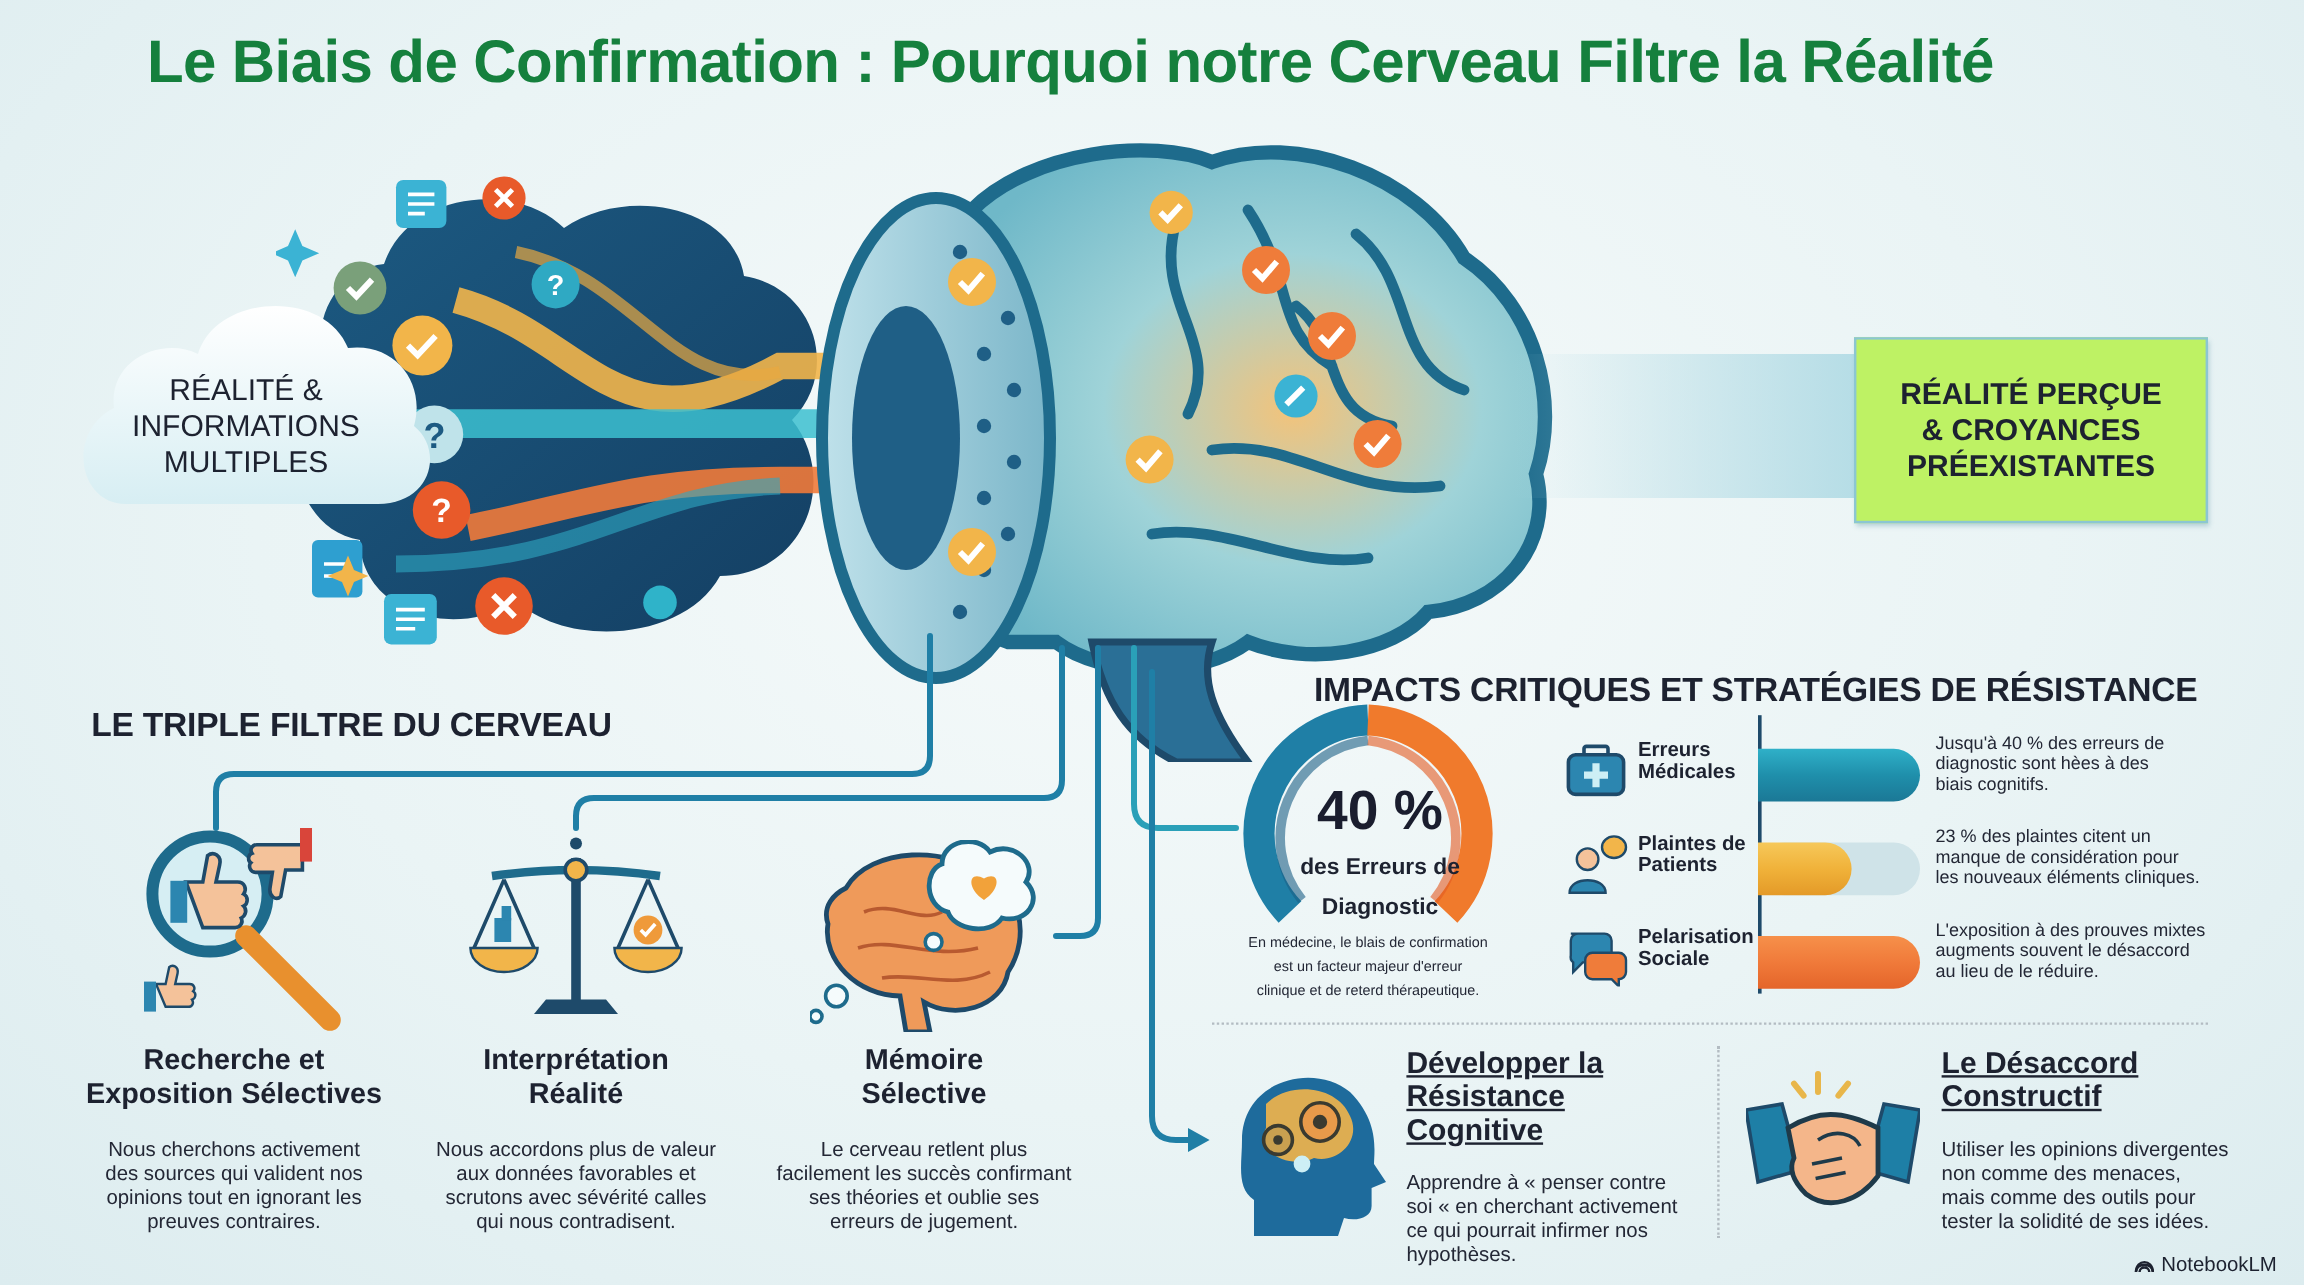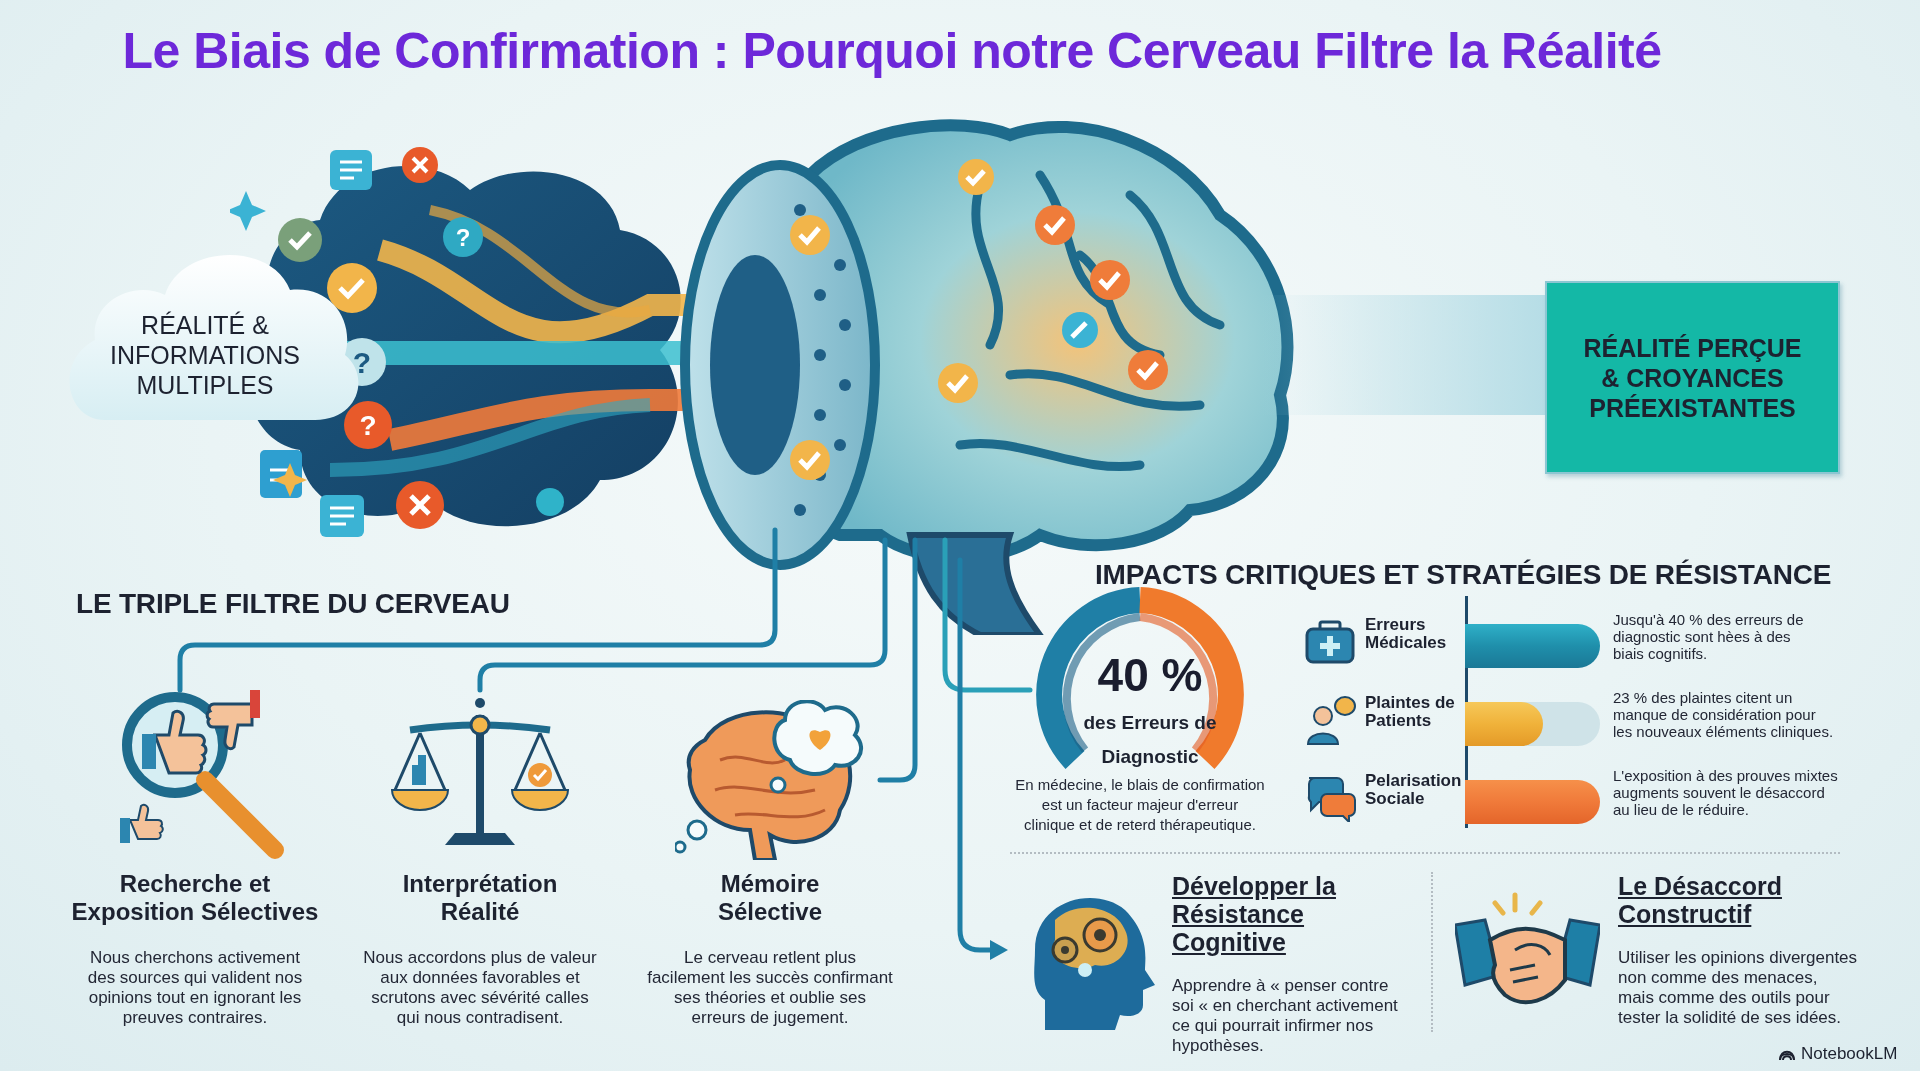--- a/index.html
+++ b/index.html
@@ -6,59 +6,59 @@
   html, body { width: 1920px; height: 1071px; overflow: hidden; }
   body {
     font-family: "Liberation Sans", "DejaVu Sans", sans-serif;
     color: #1a1d2e;
     background: radial-gradient(ellipse at 50% 40%, #f6fafa 0%, #eaf4f5 55%, #dcecef 100%);
     position: relative;
   }
   .abs { position: absolute; }
   .title {
     left: 0; top: 22px; width: 1784px; text-align: center;
-    font-size: 50px; font-weight: 700; letter-spacing: -0.5px; color: #6d28d9;
+    font-size: 50px; font-weight: 700; letter-spacing: -0.5px; color: #15803d;
   }
   
   .dark-cloud { left: 230px; top: 150px; width: 470px; height: 380px; }
   .white-cloud { left: 55px; top: 230px; width: 310px; height: 200px; }
   .white-cloud-text {
     left: 80px; top: 310px; width: 250px; text-align: center;
     font-size: 25px; font-weight: 400; line-height: 30px; color: #1d2230;
   }
   
   .brain-svg { left: 660px; top: 115px; width: 640px; height: 520px; }
   .flow-svg { left: 230px; top: 140px; width: 560px; height: 420px; }
   
   .right-band {
     left: 1260px; top: 295px; width: 290px; height: 120px;
     background: linear-gradient(90deg, rgba(190,225,232,0) 0%, rgba(175,218,228,0.9) 100%);
   }
   .right-box {
-    left: 1545px; top: 281px; width: 295px; height: 193px;
-    background: #14b8a6; border: 2px solid #8cc6d2;
+    left: 1545px; top: 281px; width: 295px; height: 155px;
+    background: #bef264; border: 2px solid #8cc6d2;
     box-shadow: 2px 3px 4px rgba(80,140,160,0.35);
     display: flex; align-items: center; justify-content: center; text-align: center;
   }
   .right-box span { font-size: 25px; font-weight: 700; line-height: 30px; color: #1d2230; }
 
   .sec-h { font-size: 28px; font-weight: 700; color: #1d2230; letter-spacing: -0.2px; }
   .sec-left-h { left: 76px; top: 588px; }
   .sec-right-h { left: 1095px; top: 543px; margin-top: 16px; }
 
   .connectors { left: 0; top: 0; width: 1920px; height: 1071px; pointer-events: none; }
 
   .filter-item { text-align: center; }
   .filter-title { font-size: 24px; font-weight: 700; line-height: 28px; color: #1d2230; }
   .filter-desc { font-size: 17px; line-height: 20px; color: #232735; margin-top: 22px; }
 
   .gauge-text { left: 1055px; top: 650px; width: 190px; text-align: center; }
   .gauge-big { font-size: 46px; font-weight: 700; color: #1a1d2e; line-height: 50px; }
   .gauge-sub { font-size: 19px; font-weight: 700; line-height: 22px; color: #1d2230; margin-top: 12px; }
-  .gauge-desc { left: 990px; top: 775px; width: 300px; text-align: center; font-size: 15px; line-height: 20px; color: #232735; }
+  .gauge-desc { left: 990px; top: 775px; width: 300px; text-align: center; font-size: 12px; line-height: 20px; color: #232735; }
 
   .impact-row { left: 1305px; width: 600px; height: 70px; }
   .impact-label { position: absolute; left: 60px; top: 8px; font-size: 17px; font-weight: 700; line-height: 18px; color: #1d2230; }
   .impact-bar-bg { position: absolute; left: 160px; top: 16px; width: 135px; height: 44px; border-radius: 22px; background: #cfe3e8; }
   .impact-bar { position: absolute; left: 160px; top: 16px; height: 44px; border-radius: 0 22px 22px 0; }
   .impact-text { position: absolute; left: 308px; top: 3px; width: 290px; font-size: 15px; line-height: 17px; color: #232735; }
   .vline { left: 1465px; top: 596px; width: 3px; height: 232px; background: #1e4a6a; }
 
   .dotted-h { left: 1010px; top: 852px; width: 830px; border-top: 2px dotted #b3bcc2; }
   .dotted-v { left: 1431px; top: 872px; height: 160px; border-left: 2px dotted #b3bcc2; }

